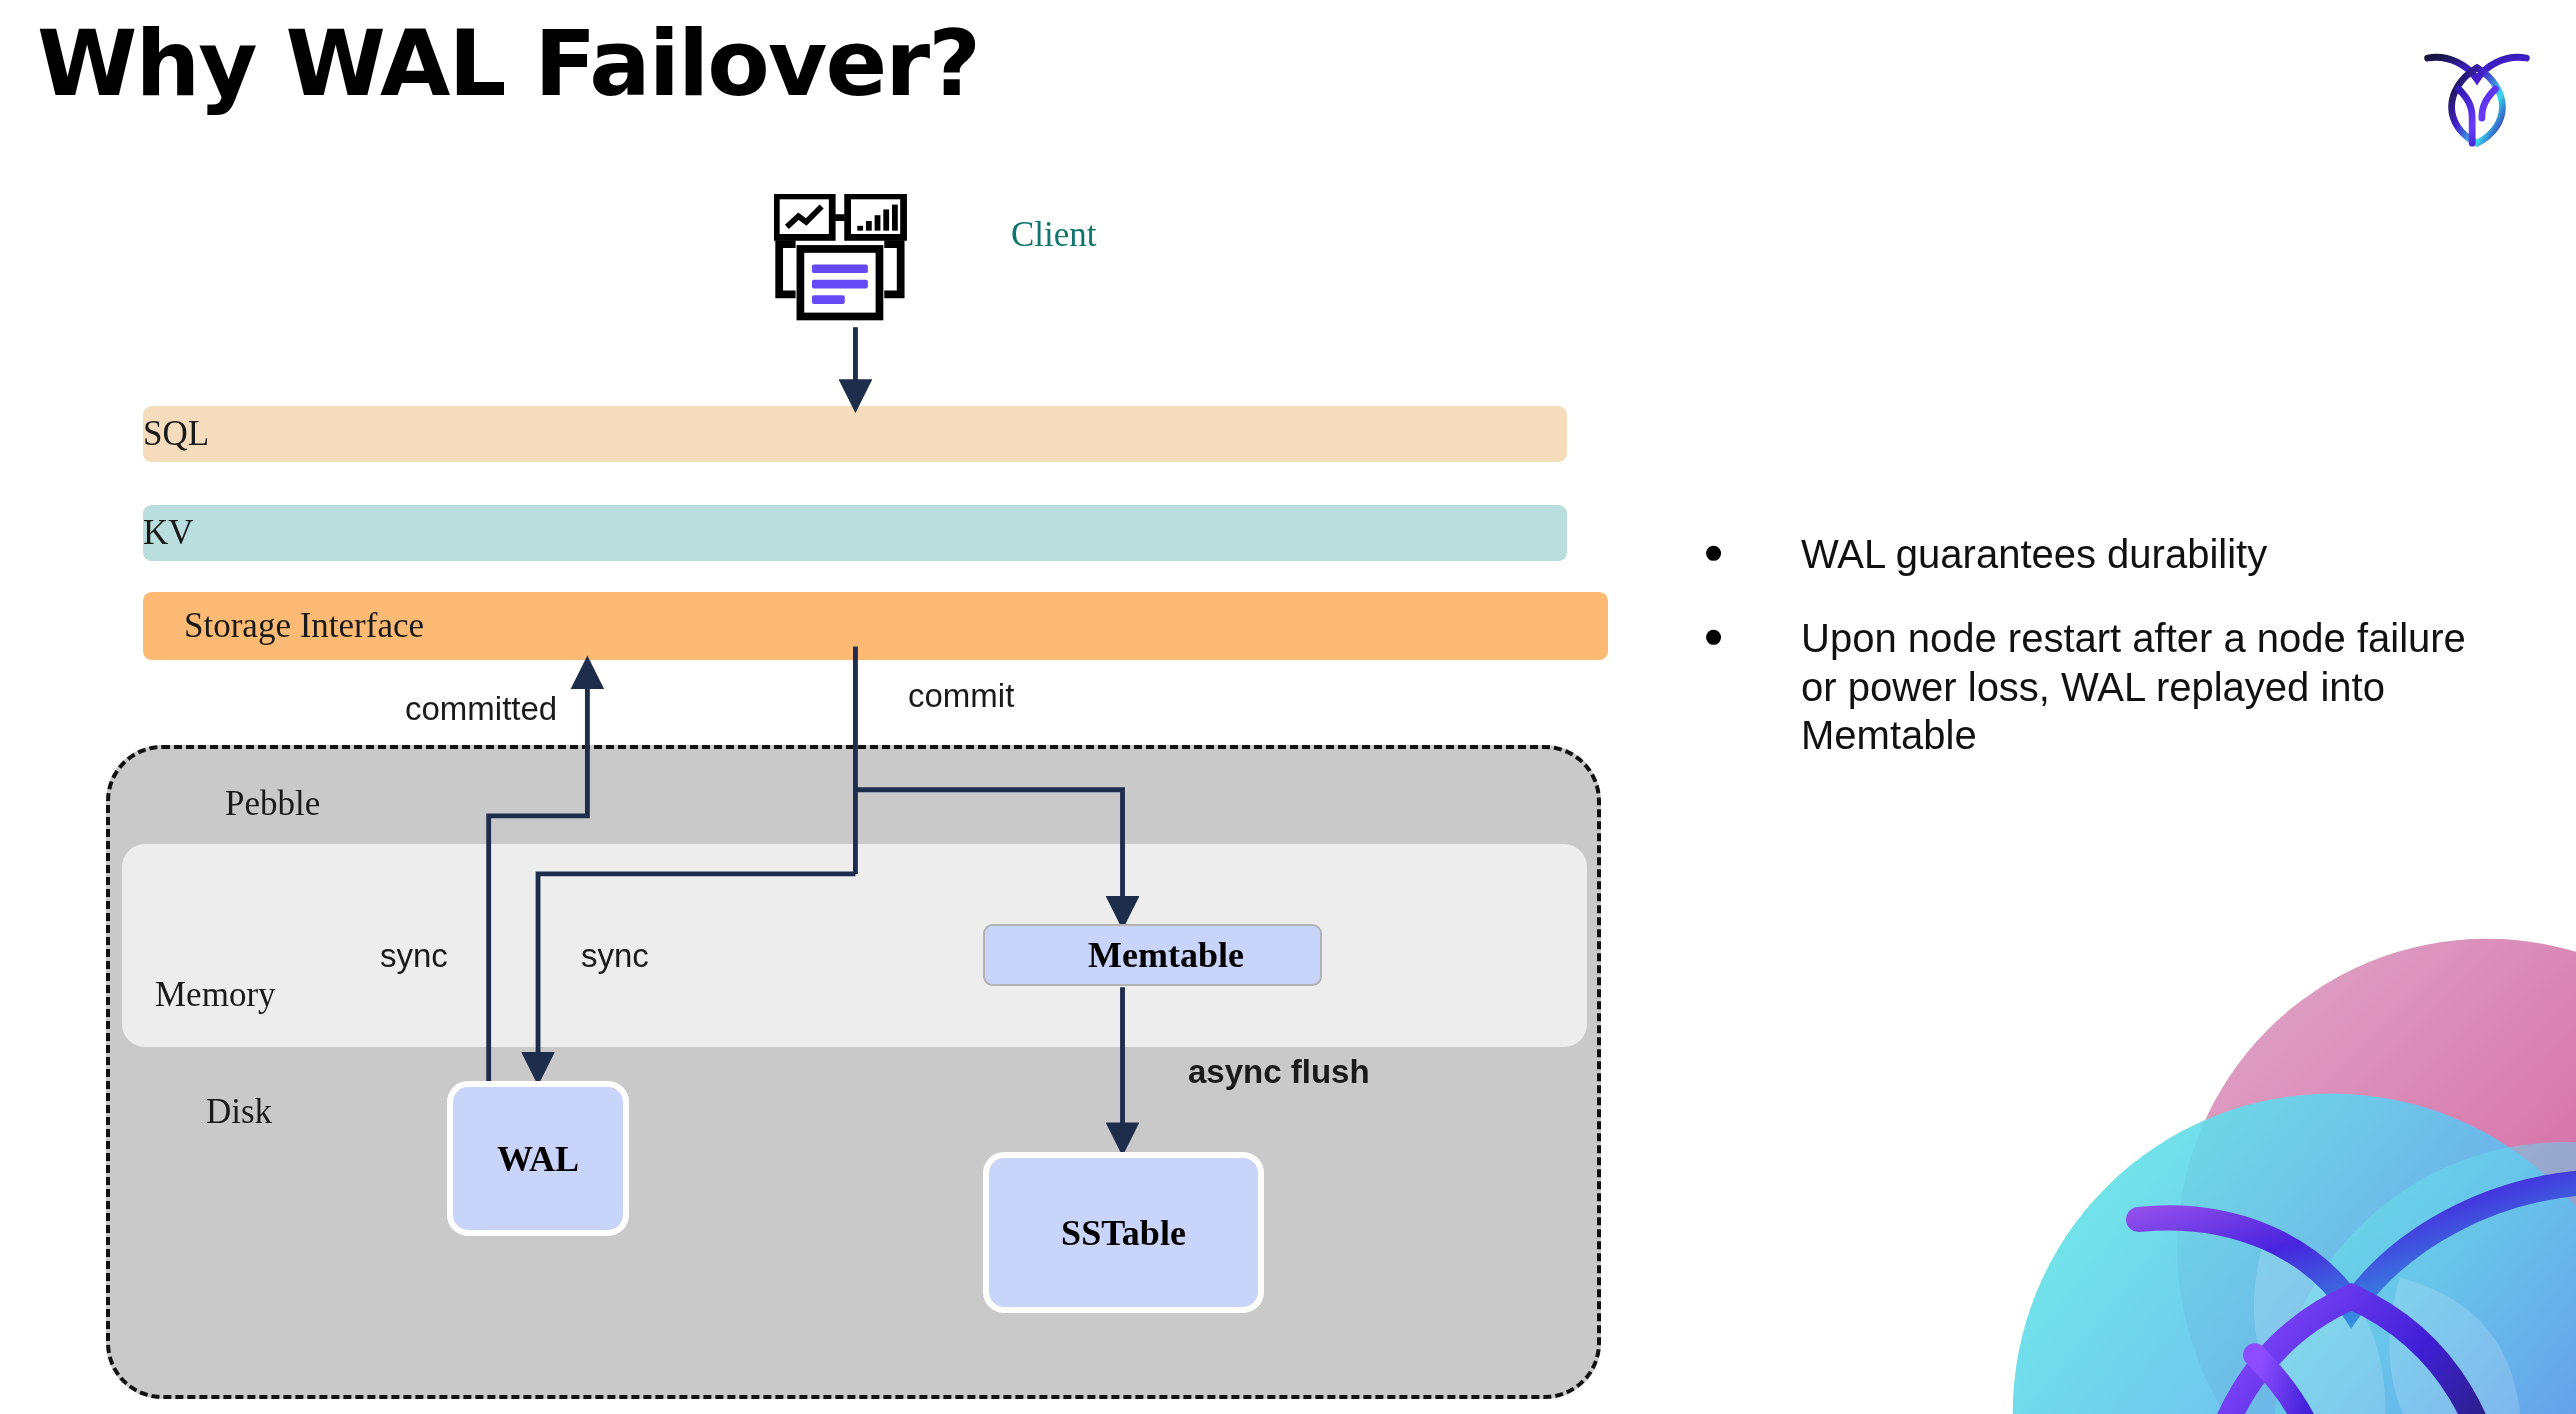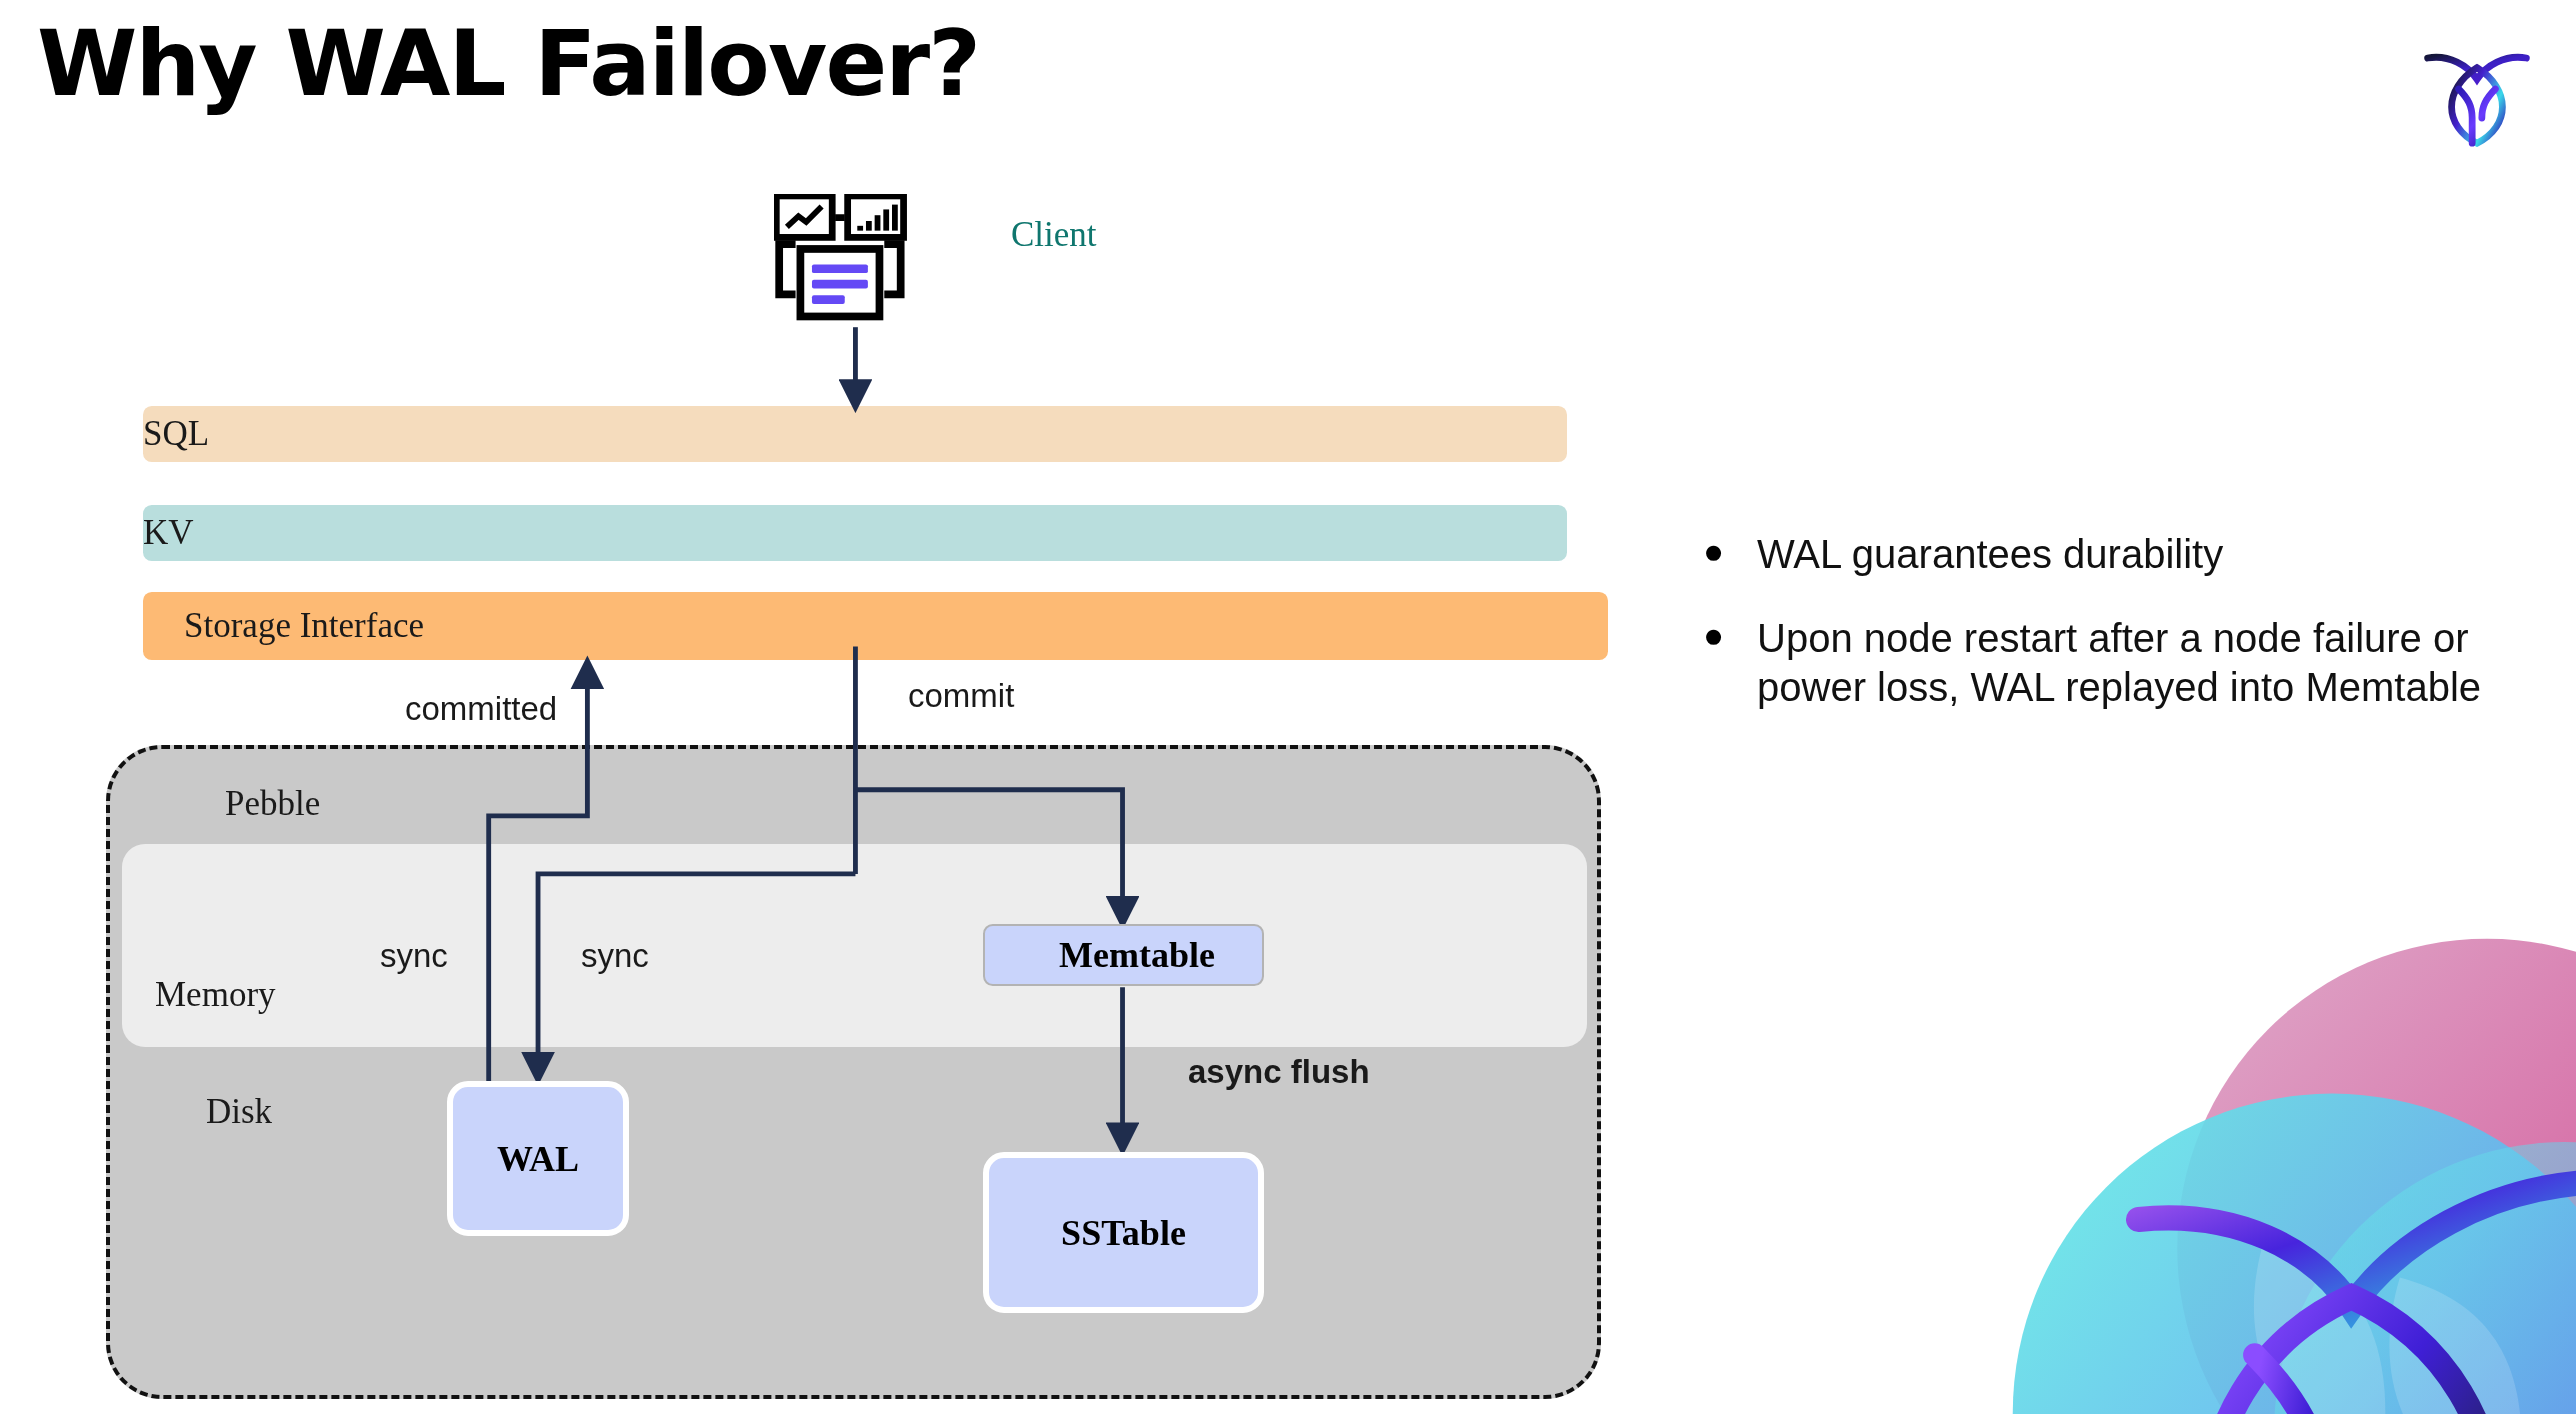--- a/index.html
+++ b/index.html
@@ -60,21 +60,21 @@
   #lbl-disk{left:206px;top:1092px;}
 
   
   .node{
     position:absolute;background:#c9d4fb;
     display:flex;align-items:center;justify-content:center;
     font-family:"Liberation Serif","DejaVu Serif",serif;
     font-weight:bold;color:#000;box-sizing:border-box;
   }
   #node-memtable{
-    left:983px;top:924px;width:281px;height:62px;border-radius:9.7px;
+    left:983px;top:924px;width:339px;height:62px;border-radius:9.7px;
     border:2.9px solid #b3b3b3;font-size:36px;padding-left:27px;
   }
   #node-wal{
     left:447px;top:1081px;width:182px;height:155px;border-radius:21px;
     border:6.8px solid #ffffff;font-size:36px;
   }
   #node-sstable{
     left:983px;top:1152px;width:281px;height:161px;border-radius:21px;
     border:6.8px solid #ffffff;font-size:36px;text-align:center;
   }
@@ -95,20 +95,21 @@
 
   
   #bullets{position:absolute;left:1703px;top:530px;width:803px;}
   .bullet-row{display:flex;margin-bottom:35px;}
   .bullet-dot{
     flex:0 0 auto;width:54px;font-size:35px;line-height:1.22;color:#000;
   }
   .bullet-text{
     font-size:40px;line-height:1.22;color:#111;
     font-family:"Liberation Sans",sans-serif;
+    margin-left:44px;
   }
 </style>
 </head>
 <body>
 
 <div id="slide">
 
   <div id="title">Why WAL Failover?</div>
 
   <div id="logo">

